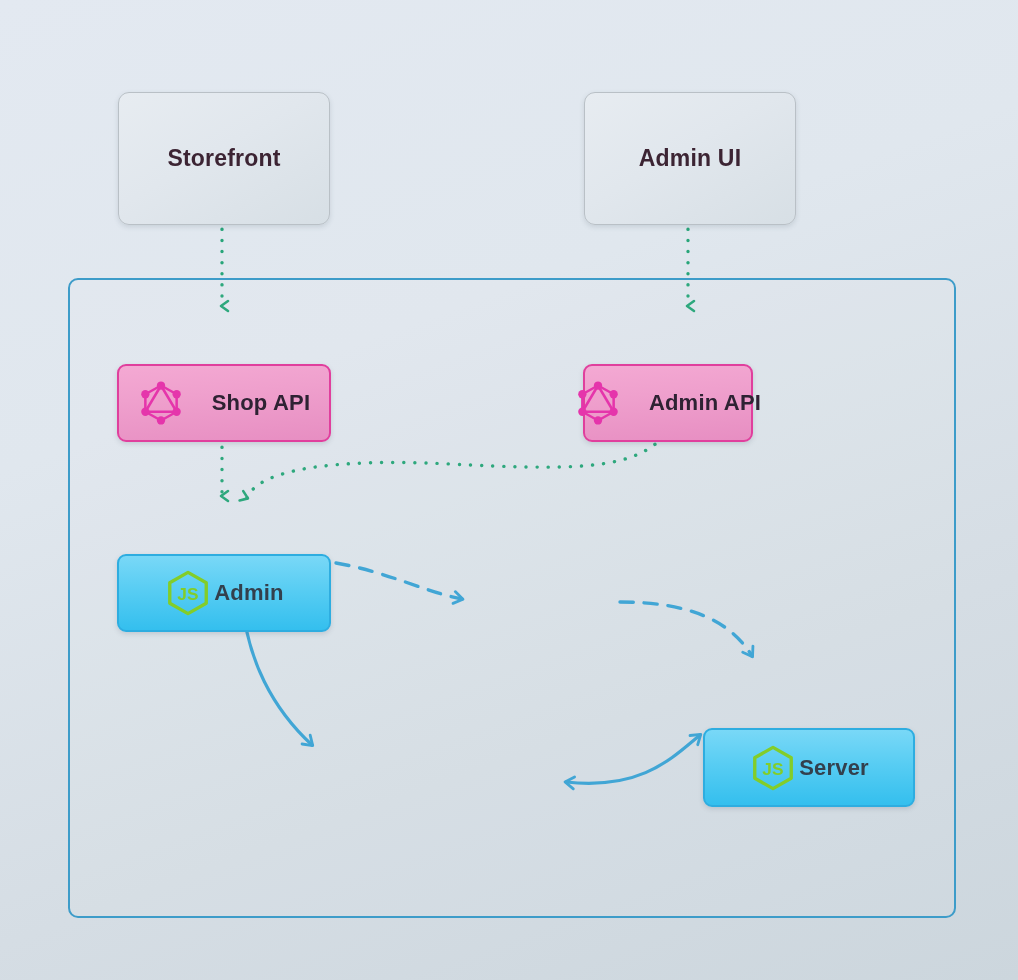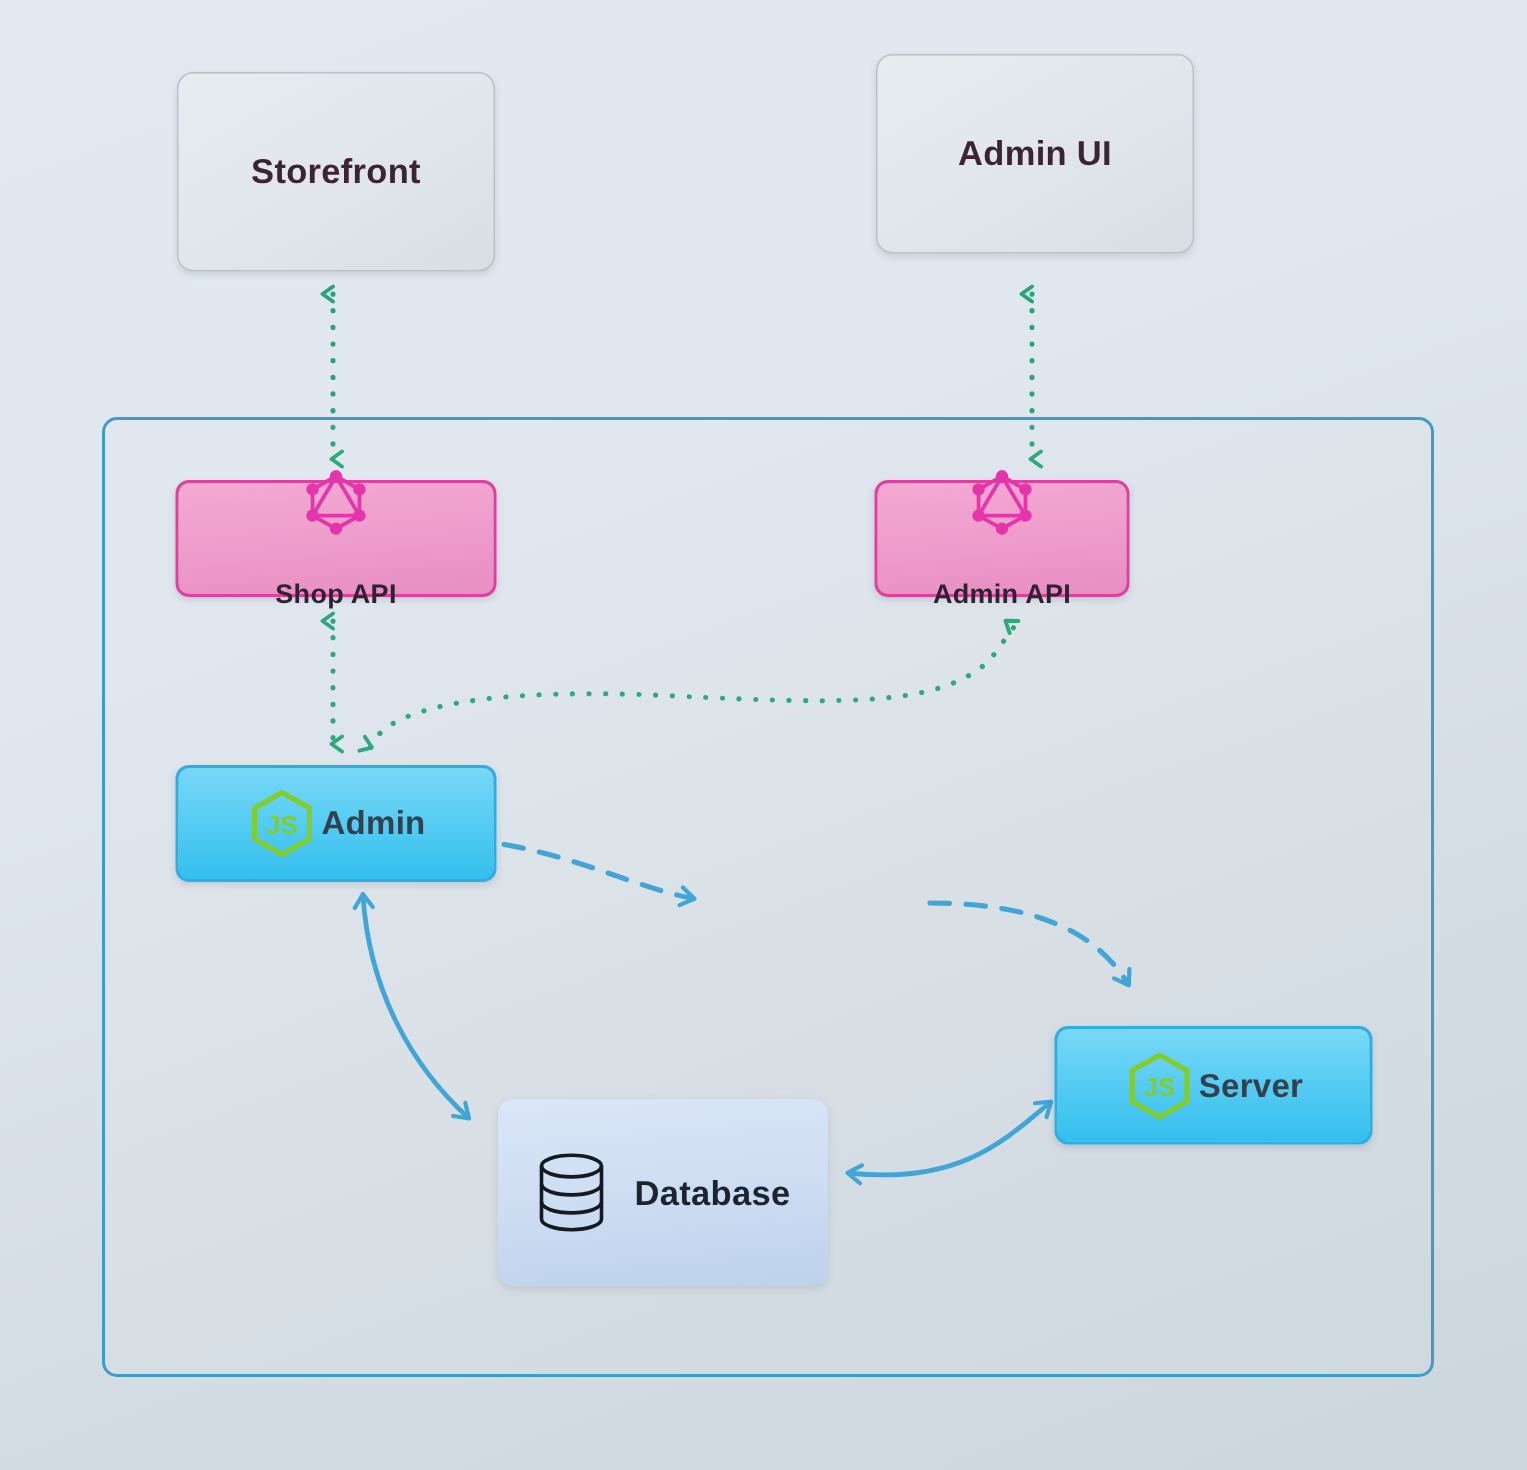--- a/index.html
+++ b/index.html
@@ -39,20 +39,21 @@
   .node {
     position: absolute;
     box-sizing: border-box;
     display: flex;
     align-items: center;
     justify-content: center;
     border-radius: 9px;
     font-weight: bold;
     letter-spacing: .2px;
     user-select: none;
+    margin-top: 44px;
   }
   .node .label { white-space: nowrap; }
   .node .ico {
     display: inline-flex;
     align-items: center;
     justify-content: center;
     flex: 0 0 auto;
   }
 
   
@@ -63,25 +64,24 @@
     color: #3c2433;
     font-size: 23px;
     box-shadow: 0 2px 5px rgba(70,85,100,0.16);
   }
 
   
   .node-api {
     background: linear-gradient(175deg, #f4a9d3 0%, #efa0cd 38%, #e78ec2 100%);
     border: 2px solid #e03f9d;
     color: #2e2233;
-    font-size: 18px;
+    font-size: 22px;
     box-shadow: 0 2px 5px rgba(70,85,100,0.18);
     gap: 28px;
     padding: 0 14px;
-    flex-direction: column;
   }
 
   
   .node-service {
     background: linear-gradient(180deg, #79d8f7 0%, #58cdf3 45%, #34bfee 100%);
     border: 2px solid #2eade0;
     color: #33404d;
     font-size: 22px;
     box-shadow: 0 2px 5px rgba(70,85,100,0.18);
     gap: 2px;
@@ -164,21 +164,21 @@
       <path d="M566,782 C640,790 670,760 700,735" fill="none" stroke="#3ba3d4" stroke-width="3.2" stroke-linecap="round" marker-start="url(#arrow-blue-start)" marker-end="url(#arrow-blue-end)"></path>
     </g>
   </svg>
 
   <div class="container-box" style="left:68px; top:278px; width:888px; height:640px;"></div>
 
   <div class="node node-client" style="left:118px; top:48px; width:212px; height:133px;">
     <span class="label">Storefront</span>
   </div>
 
-  <div class="node node-client" style="left:584px; top:36px; width:212px; height:133px;">
+  <div class="node node-client" style="left:584px; top:48px; width:212px; height:133px;">
     <span class="label">Admin UI</span>
   </div>
 
   <div class="node node-api" style="left:117px; top:320px; width:214px; height:78px;">
     <span class="ico">
       <svg width="46" height="46" viewBox="0 0 100 100" aria-hidden="true">
         <g stroke="#e535ab" stroke-width="5.5" fill="none" stroke-linecap="round">
           <line x1="50" y1="12" x2="16" y2="31"></line>
           <line x1="50" y1="12" x2="84" y2="31"></line>
           <line x1="16" y1="31" x2="16" y2="69"></line>
@@ -243,27 +243,14 @@
   <div class="node node-service" style="left:703px; top:684px; width:212px; height:79px;">
     <span class="ico">
       <svg width="48" height="48" viewBox="0 0 100 100" aria-hidden="true">
         <path d="M50 7 L88 28.5 L88 71.5 L50 93 L12 71.5 L12 28.5 Z" fill="none" stroke="#83cd29" stroke-width="7" stroke-linejoin="round"></path>
         <text x="50" y="64" text-anchor="middle" font-family="'Liberation Sans', sans-serif" font-size="36" font-weight="bold" fill="#83cd29">JS</text>
       </svg>
     </span>
     <span class="label">Server</span>
   </div>
 
-  <div class="node node-store" style="left:332px; top:733px; width:220px; height:124px;">
-    <span class="ico">
-      <svg width="48" height="56" viewBox="0 0 60 70" aria-hidden="true">
-        <g fill="none" stroke="#141a22" stroke-width="3">
-          <ellipse cx="30" cy="13" rx="25" ry="9"></ellipse>
-          <path d="M5 13 L5 57 A25 9 0 0 0 55 57 L55 13"></path>
-          <path d="M5 28 A25 9 0 0 0 55 28"></path>
-          <path d="M5 43 A25 9 0 0 0 55 43"></path>
-        </g>
-      </svg>
-    </span>
-    <span class="label">Database</span>
-  </div>
 
 </div>
 
 </body></html>

